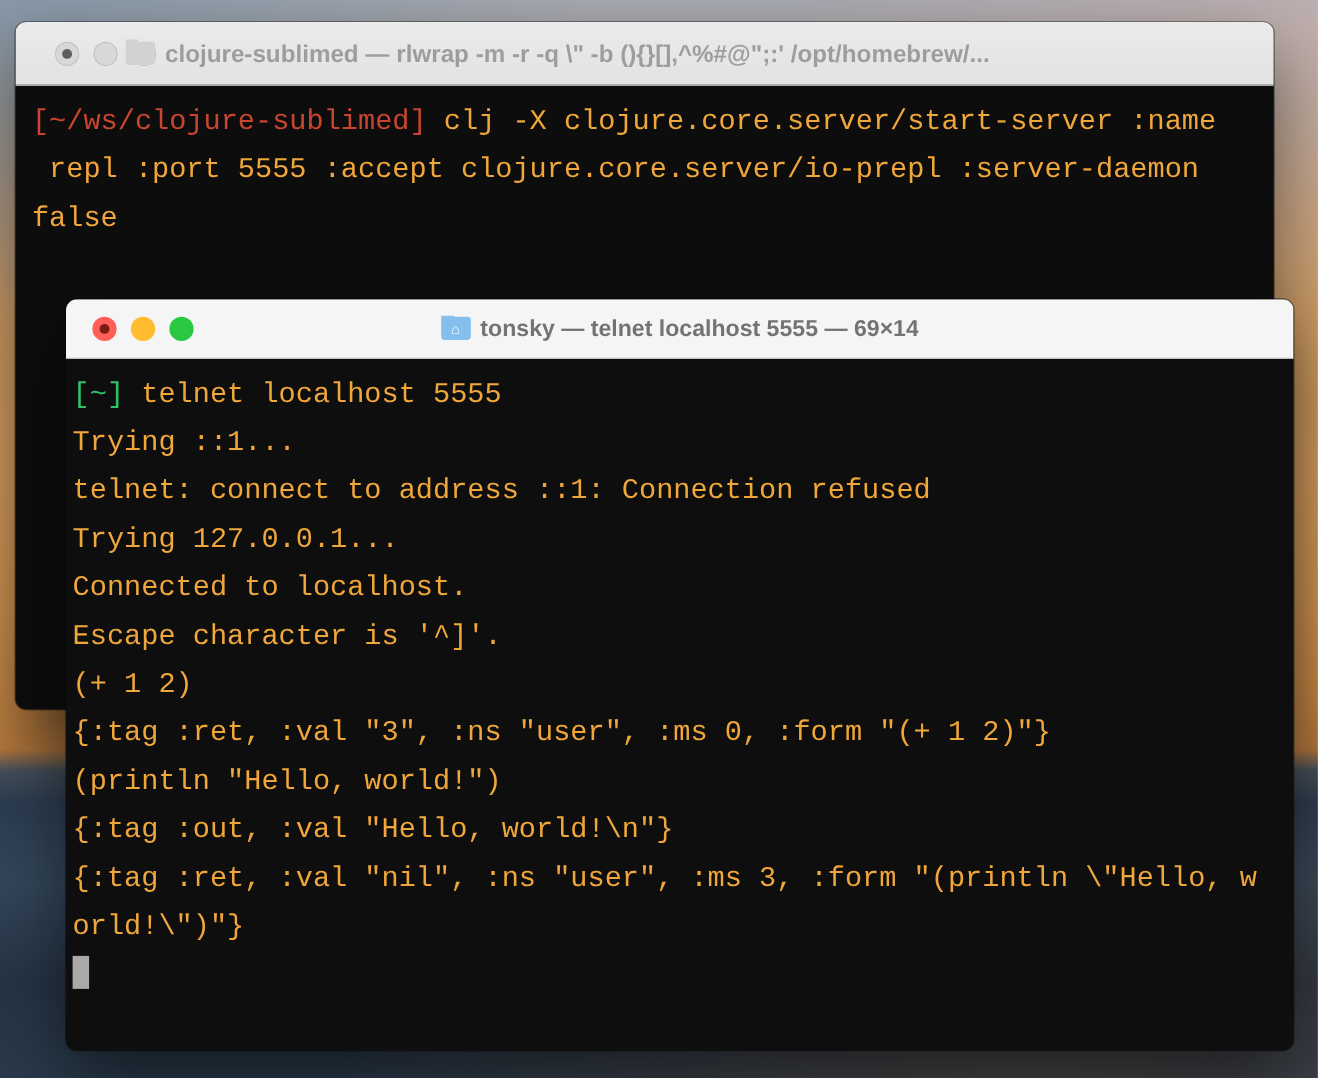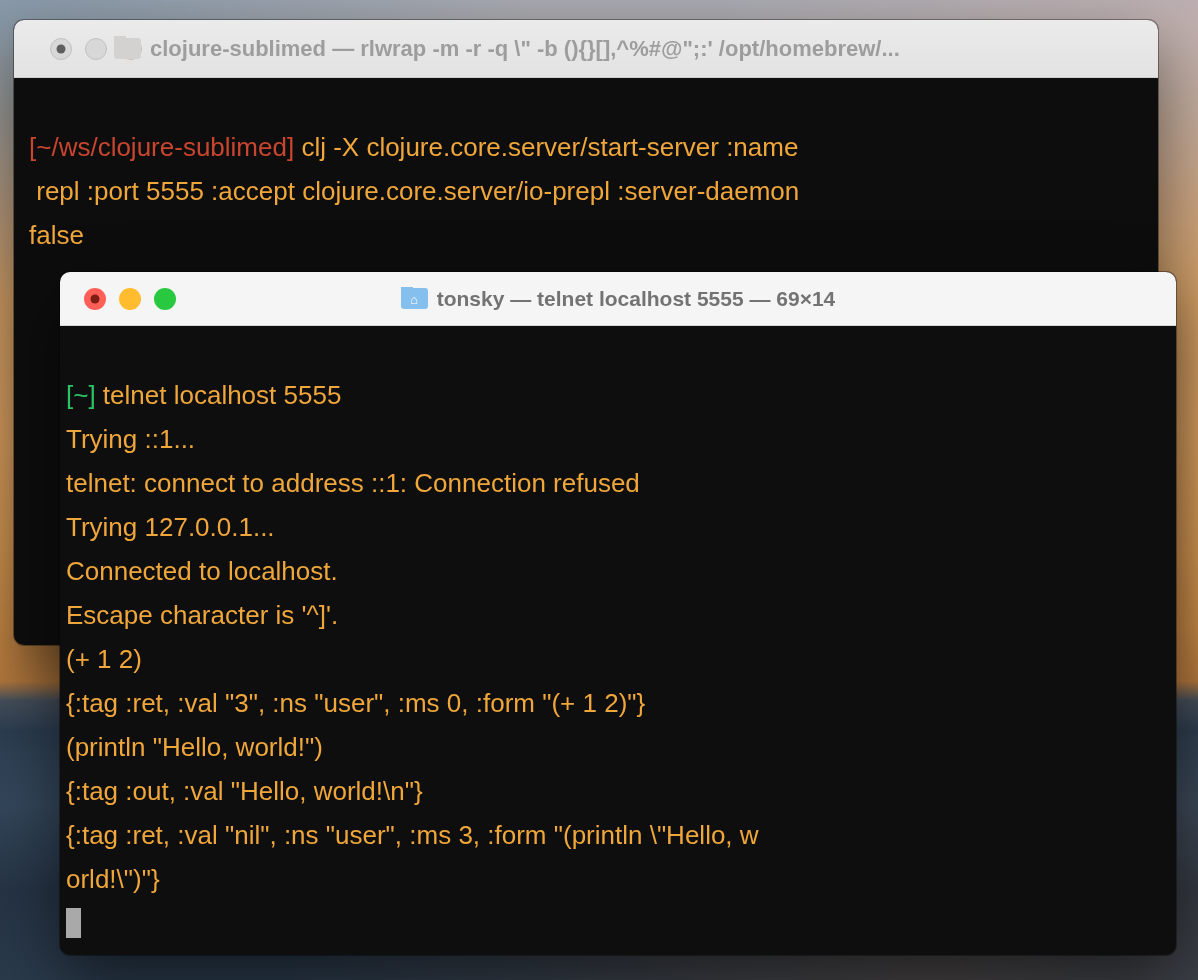--- a/index.html
+++ b/index.html
@@ -87,24 +87,23 @@
   #front-window .light .dot { background:#7d1d14; display:none; }
   #front-window .light-close { background:#ff5f57; }
   #front-window .light-close .dot { display:block; }
   #front-window .light-min { background:#febc2e; }
   #front-window .light-zoom { background:#28c840; }
   #front-window .folder-icon { background:#84bfed; }
   #front-window .window-title { font-size:21px; font-weight:bold; color:#737373; }
 
   
   .term-content {
-    font-family:Liberation Sans, sans-serif;
+    font-family:Liberation Mono, monospace;
     font-size:26px;
     white-space:pre;
-    margin-top:37px;
   }
   #back-window .term-content { padding:10px 15px; }
   #front-window .term-content { padding:10px 6px; }
   .term-line { height:44px; line-height:44px; }
   .cursor-block {
     display:inline-block; width:15px; height:30px;
     vertical-align:middle; margin-top:-4px;
   }
 </style>
 </head>

